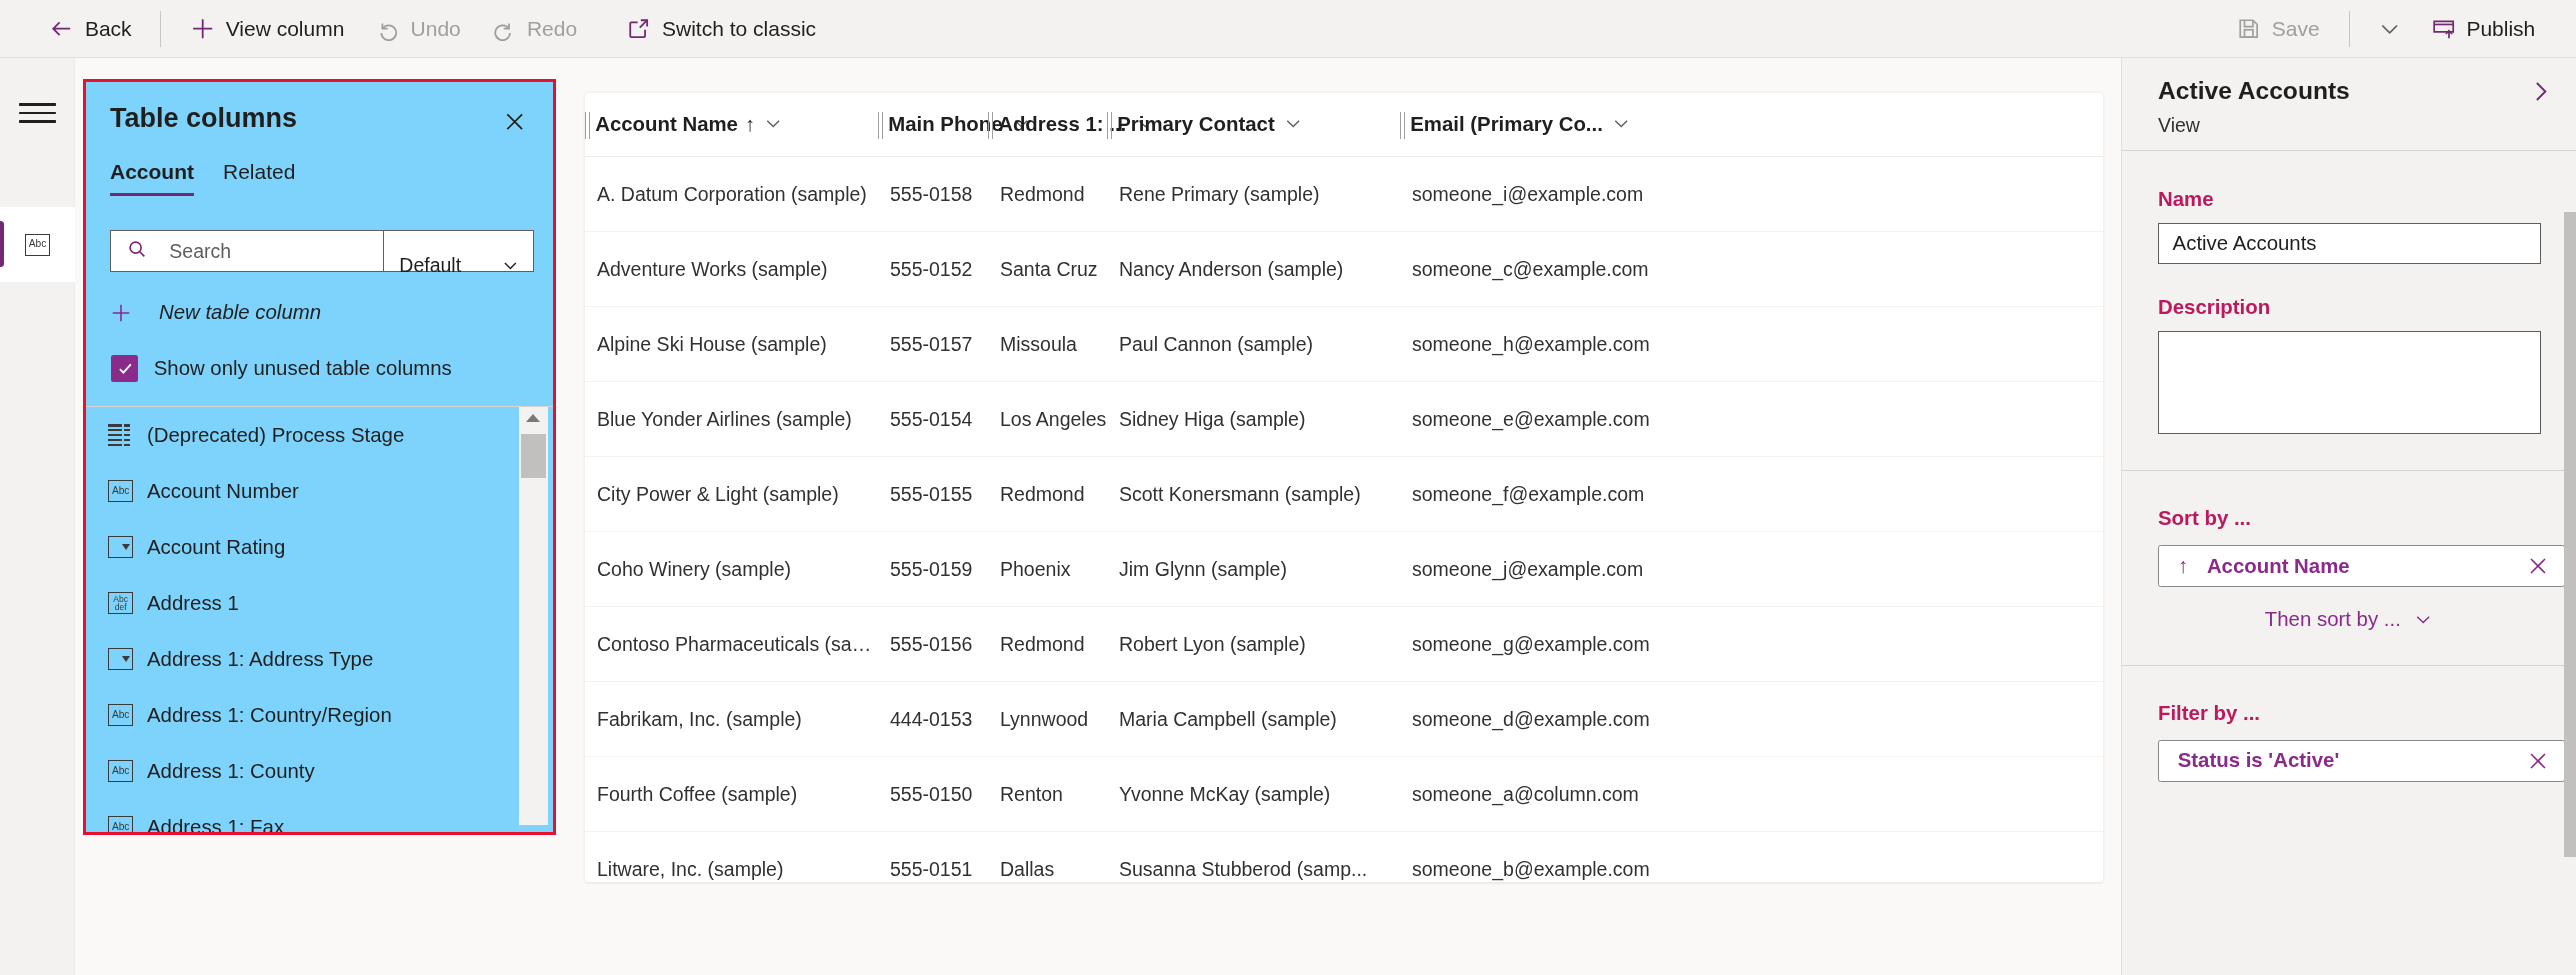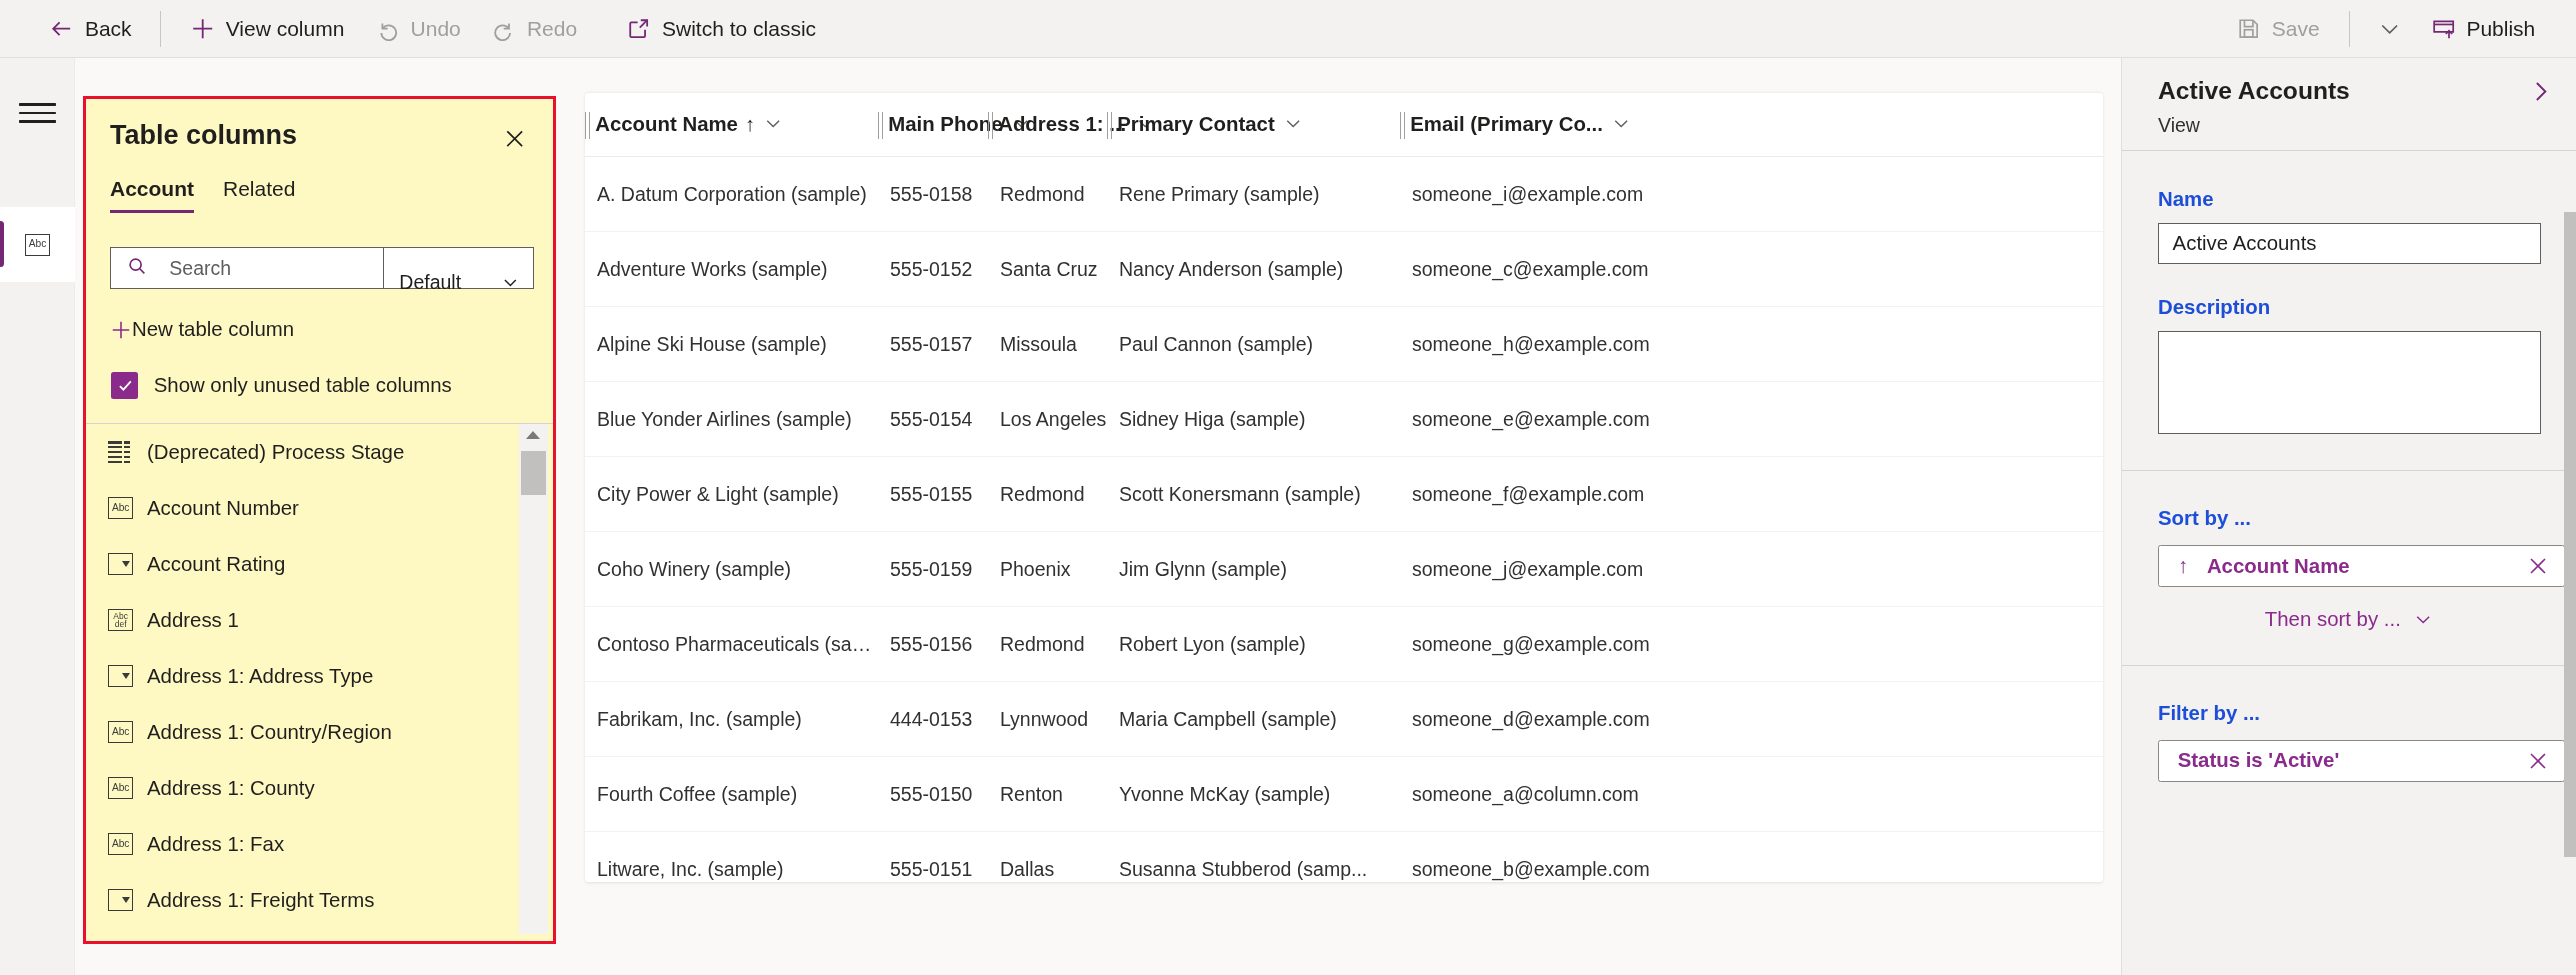--- a/index.html
+++ b/index.html
@@ -46,22 +46,22 @@
     background: #ffffff; cursor: pointer;
     display: flex; align-items: center; justify-content: center;
   }
   .rail-item::before {
     content: ""; position: absolute; left: -3.4px; top: 14.4px;
     width: 7.6px; height: 46px; background: #742774; border-radius: 4.2px;
   }
 
   
   .tcpanel {
-    position: absolute; left: 83px; top: 96px; width: 473px; height: 848px;
-    background: #fef9c3;
+    position: absolute; left: 83px; top: 79px; width: 473px; height: 756px;
+    background: #7dd3fc;
     border: 3.4px solid #e8112d;
     overflow: hidden;
   }
   .tc-inner { position: absolute; inset: 0; }
   .tc-title {
     position: absolute; left: 24px; top: 21px;
     font-size: 27px; font-weight: 600; color: #201f1e;
   }
   .tc-close {
     position: absolute; right: 22px; top: 24px;
@@ -99,22 +99,22 @@
   .tc-searchbox input::placeholder { color: #605e5c; }
   .tc-vsep { width: 0.8px; height: 100%; background: #605e5c; }
   .tc-select {
     flex: 0 0 149px; display: flex; align-items: center; justify-content: space-between;
     padding: 0 13.6px 0 15.3px; height: 100%; cursor: pointer; margin-top: 28px;
   }
   .tc-select span { font-size: 19.5px; color: #201f1e; }
 
   .tc-new {
     position: absolute; left: 24px; top: 212px;
-    display: flex; align-items: center; gap: 0;
-    height: 37px; cursor: pointer;
+    display: flex; align-items: center; gap: 27px;
+    height: 37px; cursor: pointer; font-style: italic;
   }
   .tc-new span { font-size: 20.4px; color: #201f1e; }
 
   .tc-check {
     position: absolute; left: 25.4px; top: 273px;
     display: flex; align-items: center; gap: 15.3px; cursor: pointer;
   }
   .tc-check .box {
     width: 27px; height: 27px; background: #8a2a8a; border-radius: 2.5px;
     display: flex; align-items: center; justify-content: center;
@@ -220,21 +220,21 @@
     width: 30.5px; height: 30.5px; cursor: pointer;
     display: flex; align-items: center; justify-content: center;
   }
   .props-sub {
     position: absolute; left: 36px; top: 56px;
     font-size: 19.5px; color: #323130;
   }
   .props-sec { padding: 0 36px; position: relative; }
   .props-sec.bordered { border-bottom: 0.8px solid #d6d4d2; }
   .plabel {
-    font-size: 20.4px; font-weight: 600; color: #1d4ed8;
+    font-size: 20.4px; font-weight: 600; color: #be185d;
   }
   .pinput {
     width: 383px; height: 41px; border: 0.8px solid #605e5c; background: #ffffff;
     display: flex; align-items: center; padding-left: 13.6px;
     font-size: 20.4px; color: #201f1e;
   }
   .ptextarea {
     width: 383px; height: 103px; border: 0.8px solid #605e5c; background: #ffffff;
   }
   .ptoken {

